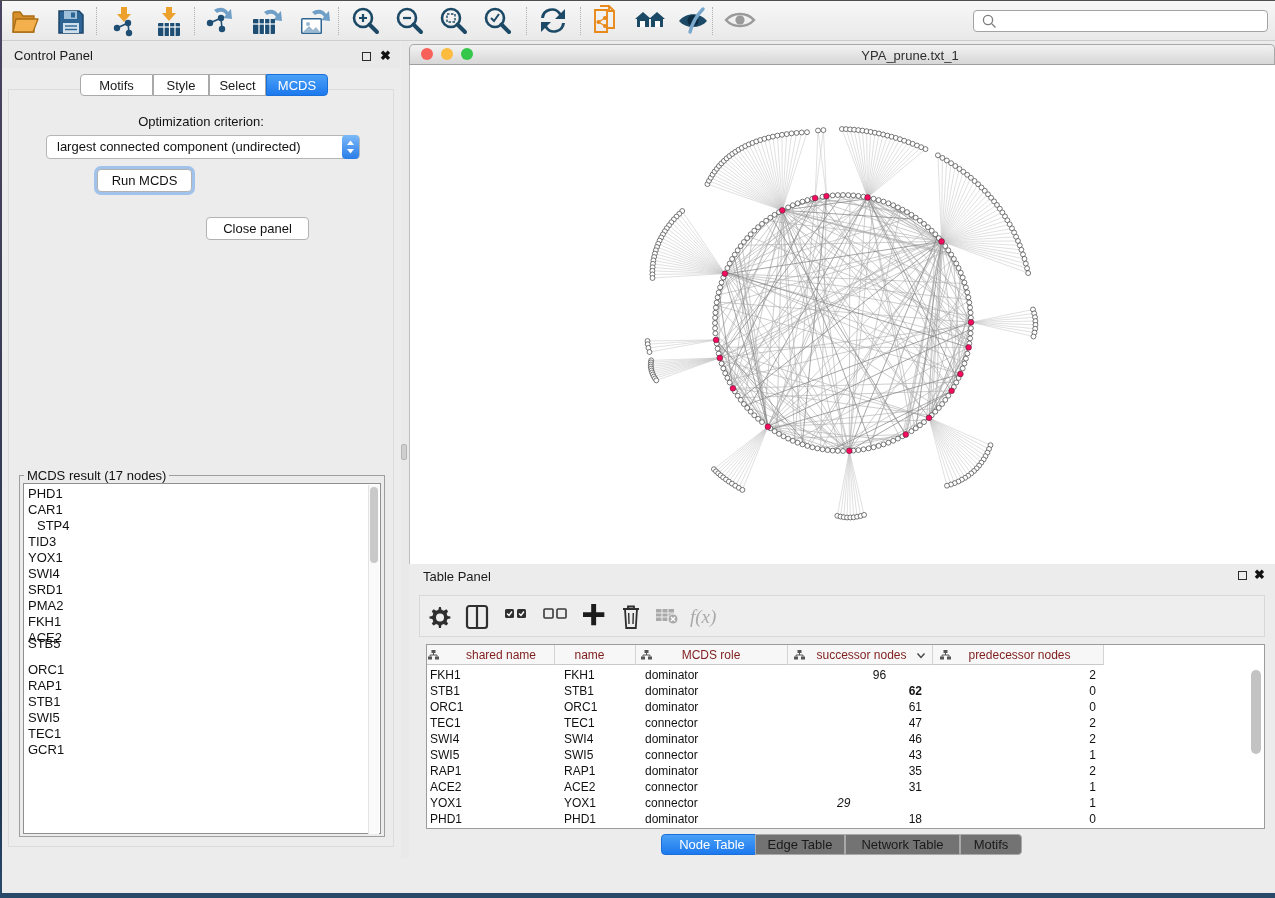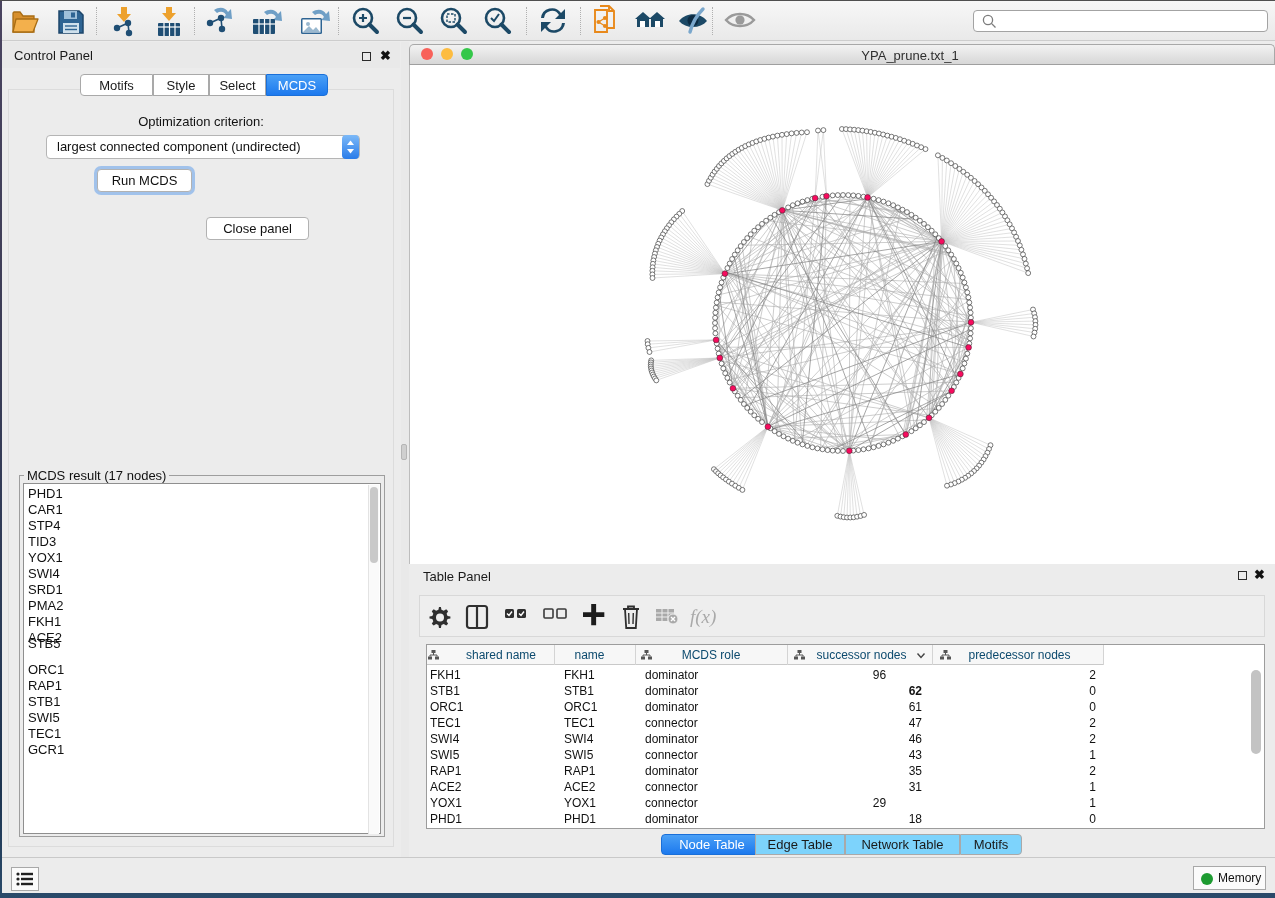--- a/index.html
+++ b/index.html
@@ -43,27 +43,27 @@
 #net-canvas{position:absolute;left:0;top:21px;width:100%;height:499px;background:#fff;border-left:1px solid #bdbdbd;}
 .tl{position:absolute;top:2.5px;width:12px;height:12px;border-radius:50%;}
 #net-title .name{position:absolute;top:3px;left:380px;width:240px;text-align:center;font-size:13px;color:#2e2e2e;}
 
 #tp{position:absolute;left:407px;top:565px;width:866px;height:292px;background:#ececec;}
 #tp .t{position:absolute;left:14px;top:3px;font-size:13px;color:#1a1a1a;}
 #tp-toolbar{position:absolute;left:10px;top:29px;width:846px;height:42px;background:#eeeeee;
   border:1px solid #d8d8d8;}
 #tbl{position:absolute;left:17px;top:78px;width:839px;height:185px;background:#fff;border:1px solid #9c9c9c;}
 #thead{position:absolute;left:0;top:0;width:677px;height:20px;background:#f7f7f7;border-bottom:1px solid #c9c9c9;}
-.hcell{position:absolute;top:0;height:20px;border-right:1px solid #d4d4d4;font-size:12px;color:#0c4a6e;text-align:center;line-height:20px;}
+.hcell{position:absolute;top:0;height:20px;border-right:1px solid #d4d4d4;font-size:12px;color:#7f1d1d;text-align:center;line-height:20px;}
 .hico{position:absolute;top:5px;width:11px;height:10px;}
 .trow{position:absolute;font-size:12px;color:#111;height:16px;line-height:16px;}
 #tbl-sb{position:absolute;right:2px;top:3px;width:11px;height:178px;}
 #tbl-sb .th{position:absolute;left:0;width:10px;height:84px;top:22px;background:#c3c3c3;border-radius:5px;}
 
-.btab{position:absolute;top:268px;height:21px;border:1px solid #a9a9a9;background:#7dd3fc;
+.btab{position:absolute;top:268px;height:21px;border:1px solid #a9a9a9;background:#737373;
   font-size:13px;color:#1a1a1a;text-align:center;line-height:19px;}
 .btab.sel{background:linear-gradient(#4aa0f6,#1c79ee);color:#fff;border-color:#1a6fd8;}
 
 #status{position:absolute;left:0;top:856px;width:100%;height:36px;background:#ececec;border-top:1px solid #c9c9c9;}
 #listbtn{position:absolute;left:9px;top:9px;width:28px;height:24px;background:#fbfbfb;border:1px solid #a8a8a8;}
 #membtn{position:absolute;right:9px;top:8px;width:73px;height:24px;background:#fbfbfb;border:1px solid #a8a8a8;font-size:12px;color:#111;}
 #membtn .dot{position:absolute;left:7px;top:6px;width:12px;height:12px;border-radius:50%;background:#1d9b31;}
 #membtn .tx{position:absolute;left:24px;top:4px;}
 #topline{position:absolute;left:0px;top:0px;width:1275px;height:1px;background:#4f4f4f;}
 
@@ -206,21 +206,21 @@
           <path d="M5 14 L8.5 18.5 L12 14 Z" fill="#fff"></path>
         </svg></div></div>
     <div id="optlabel">Optimization criterion:</div>
     <div class="btn" id="runbtn" style="left:95px;width:95px;">Run MCDS</div>
     <div class="btn" style="left:204px;width:103px;margin-top:48px;">Close panel</div>
     <div id="fs"></div>
     <div id="fs-label">MCDS result (17 nodes)</div>
     <div id="fs-list">
       <div class="it" style="left:4px;top:2px;">PHD1</div>
       <div class="it" style="left:4px;top:18px;">CAR1</div>
-      <div class="it" style="left:4px;top:34px;">STP4</div>
+      <div class="it" style="left:13px;top:34px;">STP4</div>
       <div class="it" style="left:4px;top:50px;">TID3</div>
       <div class="it" style="left:4px;top:66px;">YOX1</div>
       <div class="it" style="left:4px;top:82px;">SWI4</div>
       <div class="it" style="left:4px;top:98px;">SRD1</div>
       <div class="it" style="left:4px;top:114px;">PMA2</div>
       <div class="it" style="left:4px;top:130px;">FKH1</div>
       <div class="it" style="left:4px;top:146px;">ACE2</div>
       <div class="it" style="left:4px;top:152px;">STB5</div>
       <div class="it" style="left:4px;top:178px;">ORC1</div>
       <div class="it" style="left:4px;top:194px;">RAP1</div>
@@ -1089,45 +1089,29 @@
         <div class="trow" style="left:410px;top:118px;width:85px;text-align:right;">35</div>
         <div class="trow" style="left:584px;top:118px;width:85px;text-align:right;">2</div>
         <div class="trow" style="left:3px;top:134px;">ACE2</div>
         <div class="trow" style="left:137px;top:134px;">ACE2</div>
         <div class="trow" style="left:218px;top:134px;">connector</div>
         <div class="trow" style="left:410px;top:134px;width:85px;text-align:right;">31</div>
         <div class="trow" style="left:584px;top:134px;width:85px;text-align:right;">1</div>
         <div class="trow" style="left:3px;top:150px;">YOX1</div>
         <div class="trow" style="left:137px;top:150px;">YOX1</div>
         <div class="trow" style="left:218px;top:150px;">connector</div>
-        <div class="trow" style="left:410px;top:150px;width:85px;text-align:center;">29</div>
+        <div class="trow" style="left:410px;top:150px;width:85px;text-align:left;font-style:italic;">29</div>
         <div class="trow" style="left:584px;top:150px;width:85px;text-align:right;">1</div>
         <div class="trow" style="left:3px;top:166px;">PHD1</div>
         <div class="trow" style="left:137px;top:166px;">PHD1</div>
         <div class="trow" style="left:218px;top:166px;">dominator</div>
         <div class="trow" style="left:410px;top:166px;width:85px;text-align:right;">18</div>
         <div class="trow" style="left:584px;top:166px;width:85px;text-align:right;">0</div>
         <div id="tbl-sb">
           <div class="th"></div>
         </div>
       </div>
       <div class="btab sel" style="left:252px;width:102px;border-radius:4px 0 0 4px;">Node Table</div>
       <div class="btab" style="left:346px;width:90px;">Edge Table</div>
       <div class="btab" style="left:436px;width:115px;">Network Table</div>
       <div class="btab" style="left:551px;width:62px;border-radius:0 4px 4px 0;">Motifs</div>
     </div>
-    <div id="status">
-      <div id="listbtn"><svg width="26" height="22" viewBox="0 0 26 22" xmlns="http://www.w3.org/2000/svg">
-          <g fill="#222">
-            <circle cx="6" cy="6" r="1.6"></circle>
-            <circle cx="6" cy="11" r="1.6"></circle>
-            <circle cx="6" cy="16" r="1.6"></circle>
-            <rect x="9" y="4.8" width="12" height="2.4"></rect>
-            <rect x="9" y="9.8" width="12" height="2.4"></rect>
-            <rect x="9" y="14.8" width="12" height="2.4"></rect>
-          </g>
-        </svg></div>
-      <div id="membtn">
-        <span class="dot"></span>
-        <span class="tx">Memory</span>
-      </div>
-    </div>
   </div>
 <div id="topline"></div>
 </body></html>

